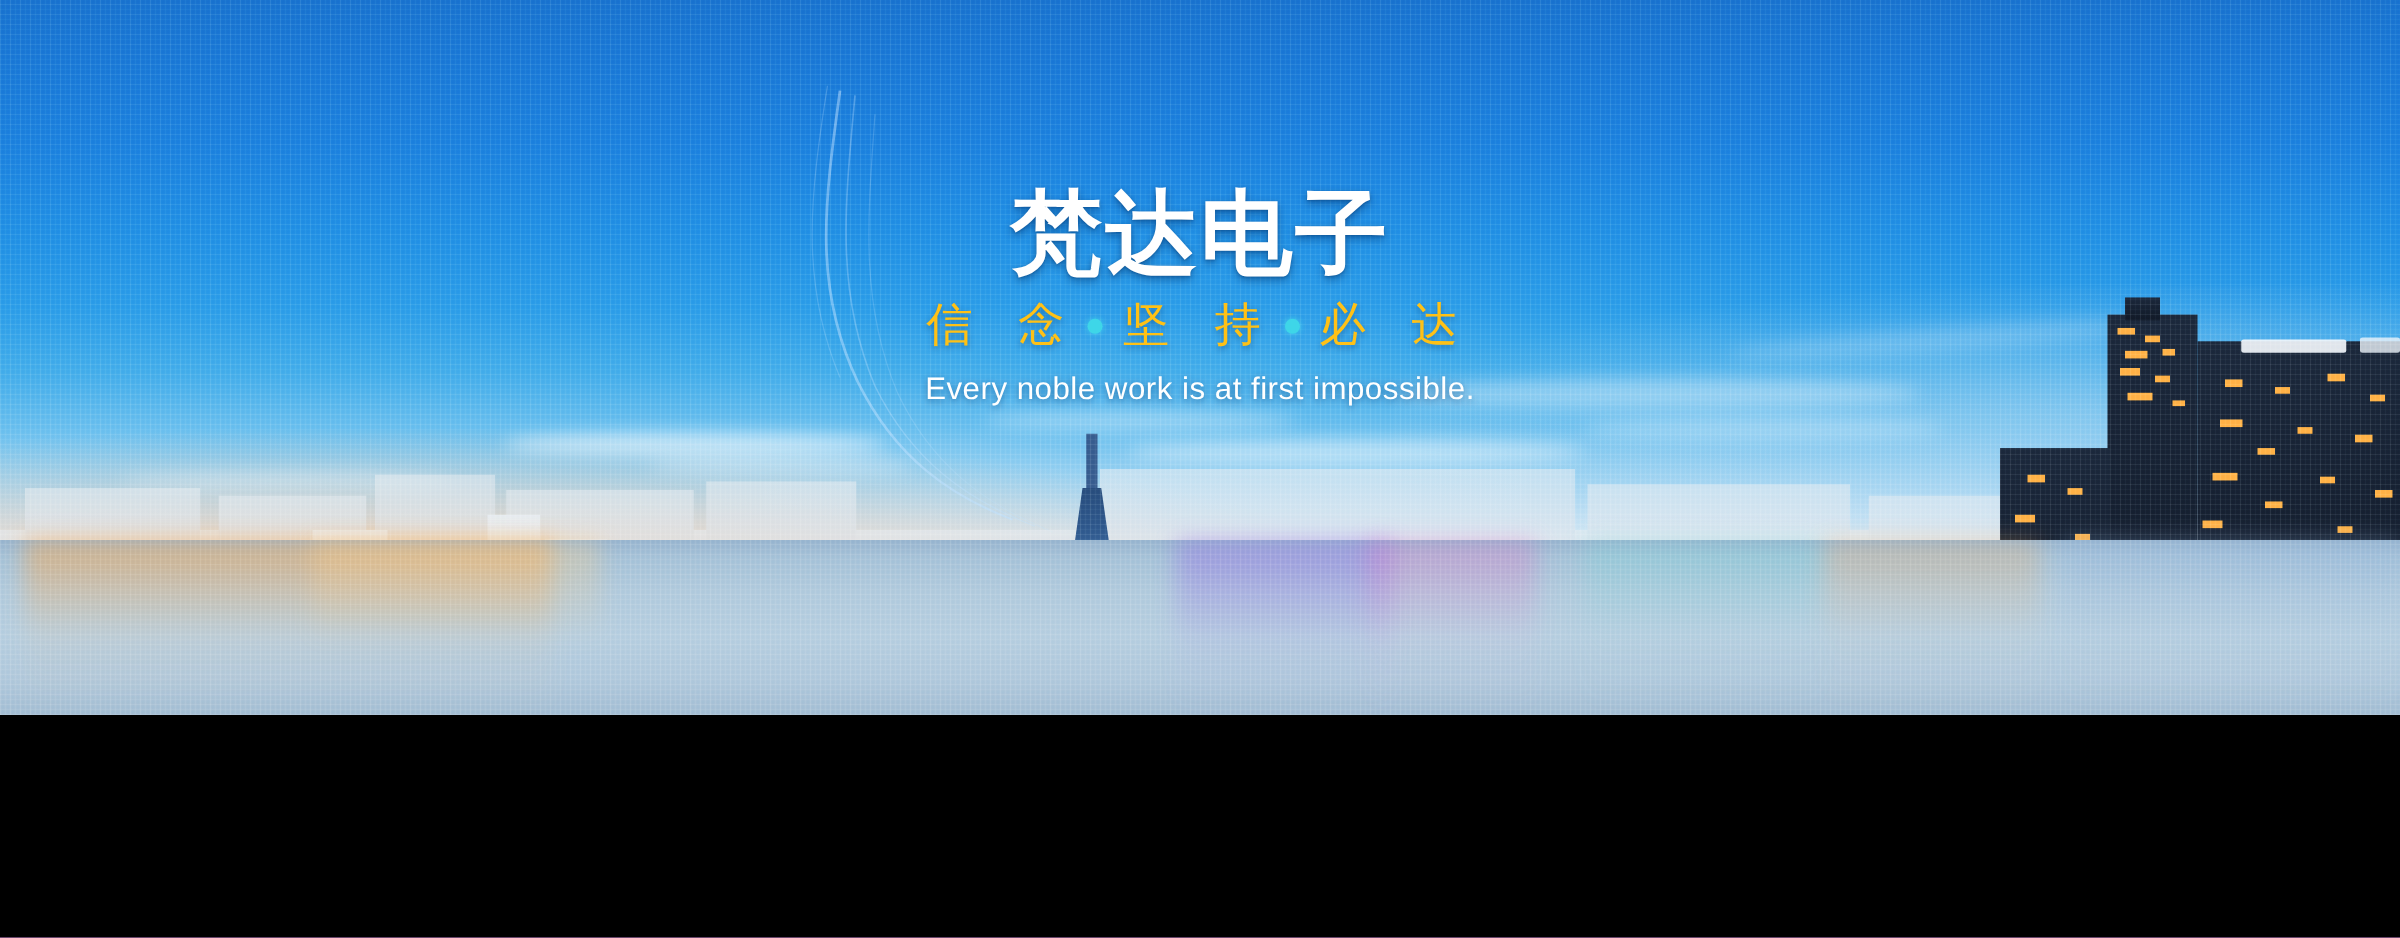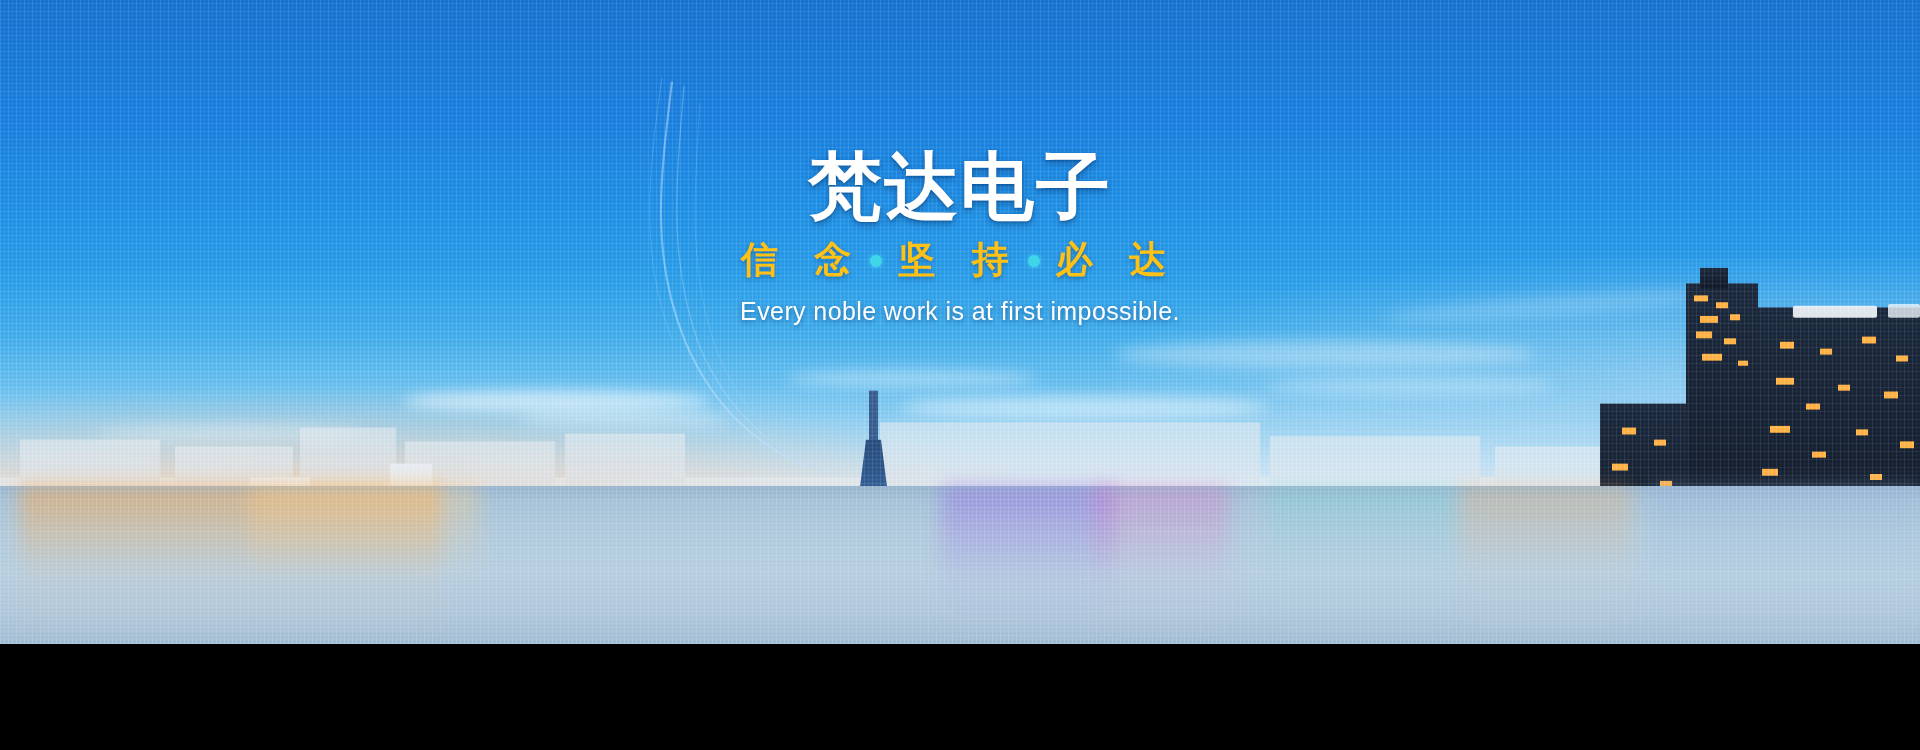--- a/index.html
+++ b/index.html
@@ -1,21 +1,21 @@
 <!DOCTYPE html>
 <html><head>
 <meta charset="utf-8">
 <title>梵达电子</title>
 <style>
   html,body{margin:0;padding:0;background:#000;}
   *{box-sizing:border-box;}
 
   .banner{
     position:relative;
-    width:1920px;height:644px;
+    width:1920px;height:572px;
     overflow:hidden;
     font-family:"Liberation Sans","DejaVu Sans",sans-serif;
     background:#a21caf;
   }
 
   
   .sky{
     position:absolute;left:0;top:0;width:100%;height:100%;
     background:
       linear-gradient(180deg,
@@ -118,21 +118,21 @@
     letter-spacing:2px;
     text-shadow:
       0 3px 7px rgba(0,48,104,.45),
       0 1px 2px rgba(0,40,90,.35);
   }
   .subtitle{
     margin:0;
     padding-top:14px;
     font-size:37px;
     line-height:1.1;
-    font-weight:bold;
+    font-weight:normal;
     color:#FFC116;
     text-shadow:0 2px 5px rgba(0,50,105,.42);
     display:flex;
     align-items:center;
     justify-content:center;
     gap:0;
   }
   .sub-word{letter-spacing:13px;padding:0 4px;}
   .sub-dot{
     display:inline-block;

